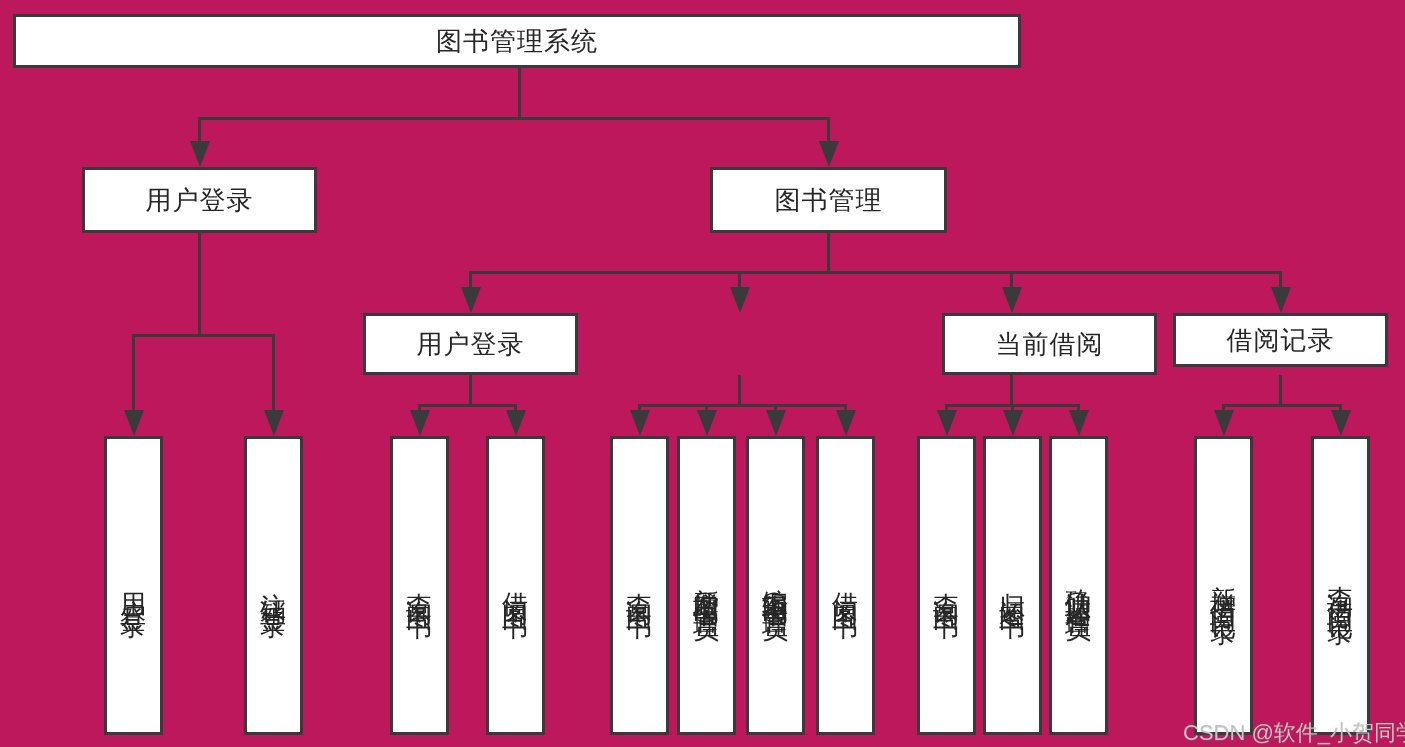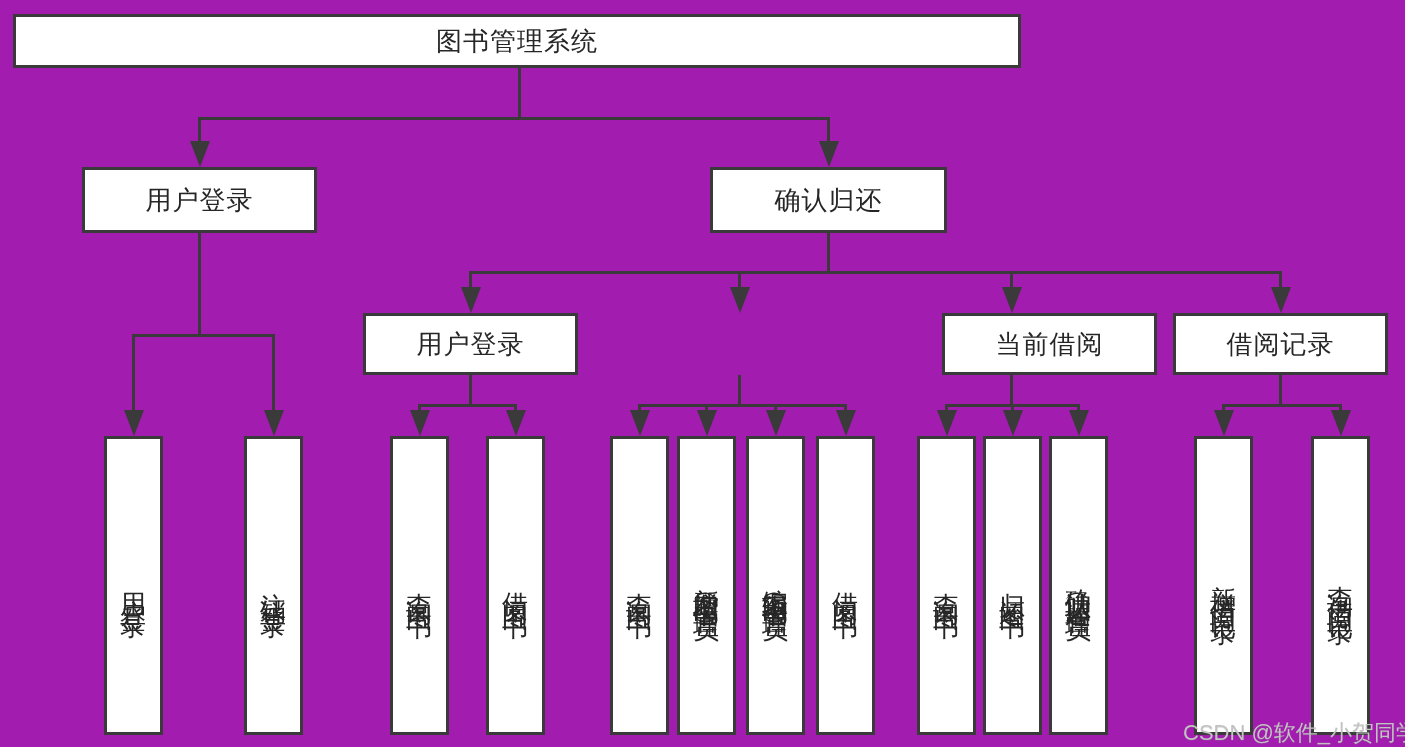--- a/index.html
+++ b/index.html
@@ -1,20 +1,20 @@
 <!DOCTYPE html>
 <html><head>
 <meta charset="utf-8">
 <style>
   html, body { margin: 0; padding: 0; background: #ffffff; }
   #stage {
     position: relative;
     width: 1405px;
     height: 747px;
-    background: #a21caf;
+    background: #be185d;
     font-family: "Liberation Sans", sans-serif;
     overflow: hidden;
   }
   .box {
     position: absolute;
     box-sizing: border-box;
     border: 3px solid #3a3a3a;
     background: #ffffff;
     display: flex;
     align-items: center;
@@ -69,42 +69,42 @@
 
   <div class="vl" style="left:518px; top:67px; height:52px;"></div>
   <div class="hl" style="left:198px; top:117px; width:632px;"></div>
   <div class="arrow" style="left:198px; top:117px; height:24px;"></div>
   <div class="arrow" style="left:827px; top:117px; height:24px;"></div>
 
   <div class="box" style="left:82px; top:167px; width:235px; height:66px;">
     <span class="h-label">用户登录</span>
   </div>
   <div class="box" style="left:710px; top:167px; width:237px; height:66px;">
-    <span class="h-label">确认归还</span>
+    <span class="h-label">图书管理</span>
   </div>
 
   <div class="vl" style="left:198px; top:233px; height:104px;"></div>
   <div class="hl" style="left:132px; top:334px; width:143px;"></div>
   <div class="arrow" style="left:132px; top:334px; height:76px;"></div>
   <div class="arrow" style="left:272px; top:334px; height:76px;"></div>
 
   <div class="vl" style="left:827px; top:233px; height:41px;"></div>
   <div class="hl" style="left:469px; top:271px; width:813px;"></div>
   <div class="arrow" style="left:469px; top:271px; height:16px;"></div>
   <div class="arrow" style="left:738px; top:271px; height:16px;"></div>
   <div class="arrow" style="left:1010px; top:271px; height:16px;"></div>
   <div class="arrow" style="left:1279px; top:271px; height:16px;"></div>
 
   <div class="box" style="left:363px; top:313px; width:215px; height:62px;">
     <span class="h-label">用户登录</span>
   </div>
   <div class="box" style="left:904px; top:313px; width:215px; height:62px;margin-left:38px;">
     <span class="h-label">当前借阅</span>
   </div>
-  <div class="box" style="left:1173px; top:313px; width:215px; height:62px;">
+  <div class="box" style="left:1173px; top:313px; width:215px; height:54px;">
     <span class="h-label">借阅记录</span>
   </div>
 
   <div class="vl" style="left:469px; top:375px; height:32px;"></div>
   <div class="hl" style="left:418px; top:404px; width:99px;"></div>
   <div class="arrow" style="left:418px; top:404px; height:6px;"></div>
   <div class="arrow" style="left:514px; top:404px; height:6px;"></div>
 
   <div class="vl" style="left:738px; top:375px; height:32px;"></div>
   <div class="hl" style="left:638px; top:404px; width:209px;"></div>

